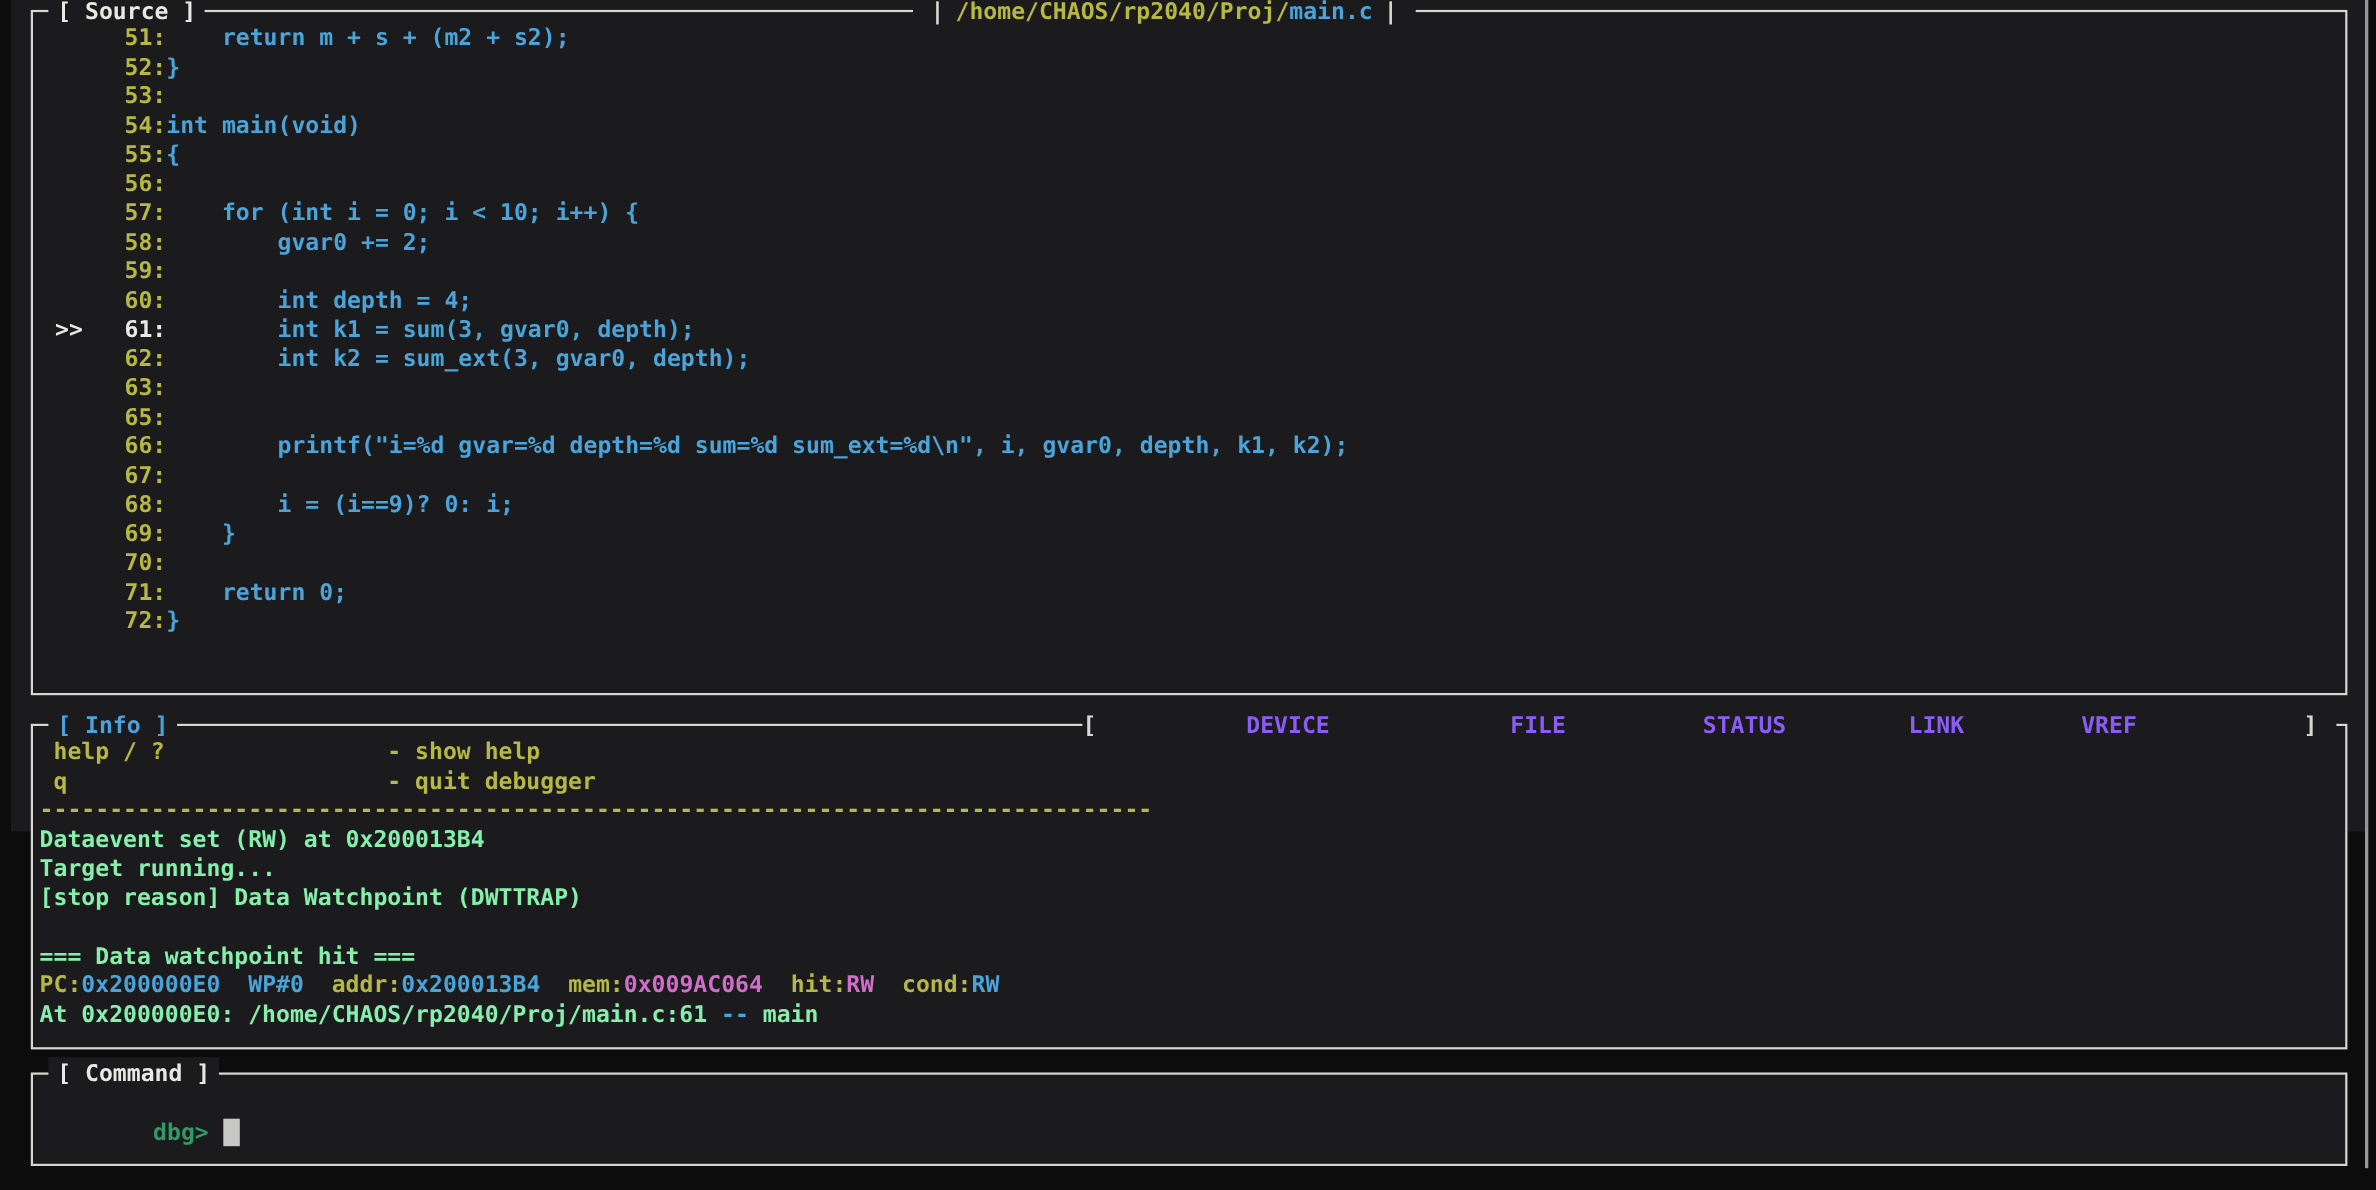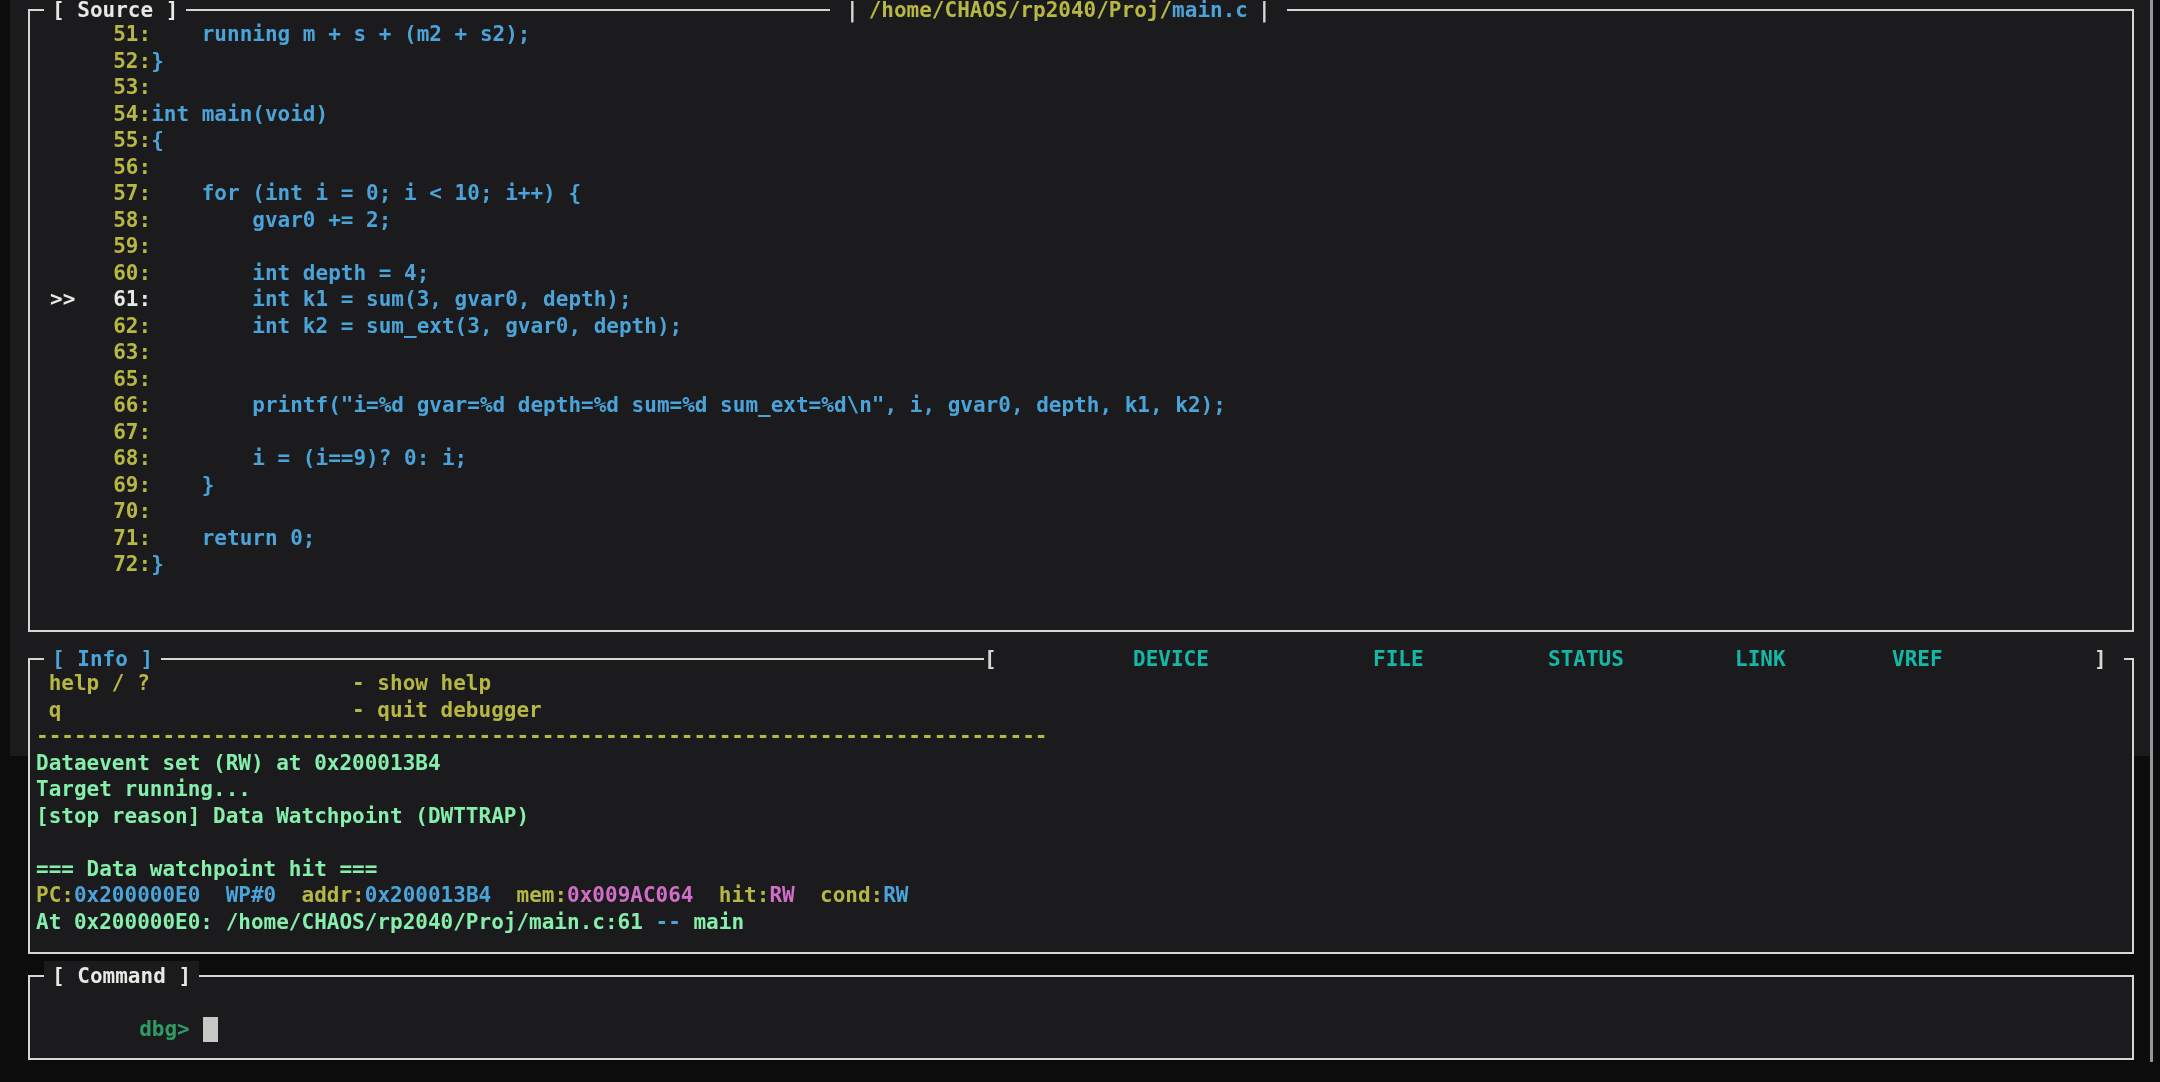--- a/index.html
+++ b/index.html
@@ -30,21 +30,21 @@
   }
   #path-bar .pipe { color:#d6d6d2; padding:0 10px; }
 
   
   #status-bar {
     position:absolute; top:-16px; left:954px; width:1140px; height:30px; line-height:30px;
     background:#1b1b1d; z-index:2;
   }
   #status-bar span { position:absolute; top:0; height:30px; line-height:30px; white-space:pre; }
   .sb-bracket { color:#d6d6d2; }
-  .sb-col { color:#14b8a6; }
+  .sb-col { color:#8b5cf6; }
 
   #source-code { position:absolute; left:0; right:4px; top:10px; padding-left:20px; }
   .src-line { white-space:pre; height:26.5px; line-height:26.5px; }
   .src-line .marker { color:#e8e8e4; }
   .src-line .lineno { color:#b7b743; }
   .src-line.current .lineno { color:#e8e8e4; }
   .src-line .code { color:#4ba4d9; }
 
   #info-body { position:absolute; left:0; right:4px; top:10px; padding-left:6px; }
   .info-line { white-space:pre; height:26.5px; line-height:26.5px; min-height:26.5px; }
@@ -63,21 +63,21 @@
 
 <div id="screen">
   <div id="terminal">
 
     <div class="panel" id="source-panel">
       <div class="panel-title">[ Source ]</div>
       <div id="path-bar">
         <span class="pipe">|</span><span class="c-yellow">/home/CHAOS/rp2040/Proj/</span><span class="c-blue">main.c</span><span class="pipe">|</span>
       </div>
       <div id="source-code">
-          <div class="src-line"><span class="marker">  </span><span class="lineno">   51:</span><span class="code">    running m + s + (m2 + s2);</span></div>
+          <div class="src-line"><span class="marker">  </span><span class="lineno">   51:</span><span class="code">    return m + s + (m2 + s2);</span></div>
           <div class="src-line"><span class="marker">  </span><span class="lineno">   52:</span><span class="code">}</span></div>
           <div class="src-line"><span class="marker">  </span><span class="lineno">   53:</span><span class="code"></span></div>
           <div class="src-line"><span class="marker">  </span><span class="lineno">   54:</span><span class="code">int main(void)</span></div>
           <div class="src-line"><span class="marker">  </span><span class="lineno">   55:</span><span class="code">{</span></div>
           <div class="src-line"><span class="marker">  </span><span class="lineno">   56:</span><span class="code"></span></div>
           <div class="src-line"><span class="marker">  </span><span class="lineno">   57:</span><span class="code">    for (int i = 0; i &lt; 10; i++) {</span></div>
           <div class="src-line"><span class="marker">  </span><span class="lineno">   58:</span><span class="code">        gvar0 += 2;</span></div>
           <div class="src-line"><span class="marker">  </span><span class="lineno">   59:</span><span class="code"></span></div>
           <div class="src-line"><span class="marker">  </span><span class="lineno">   60:</span><span class="code">        int depth = 4;</span></div>
           <div class="src-line current"><span class="marker">&gt;&gt;</span><span class="lineno">   61:</span><span class="code">        int k1 = sum(3, gvar0, depth);</span></div>

